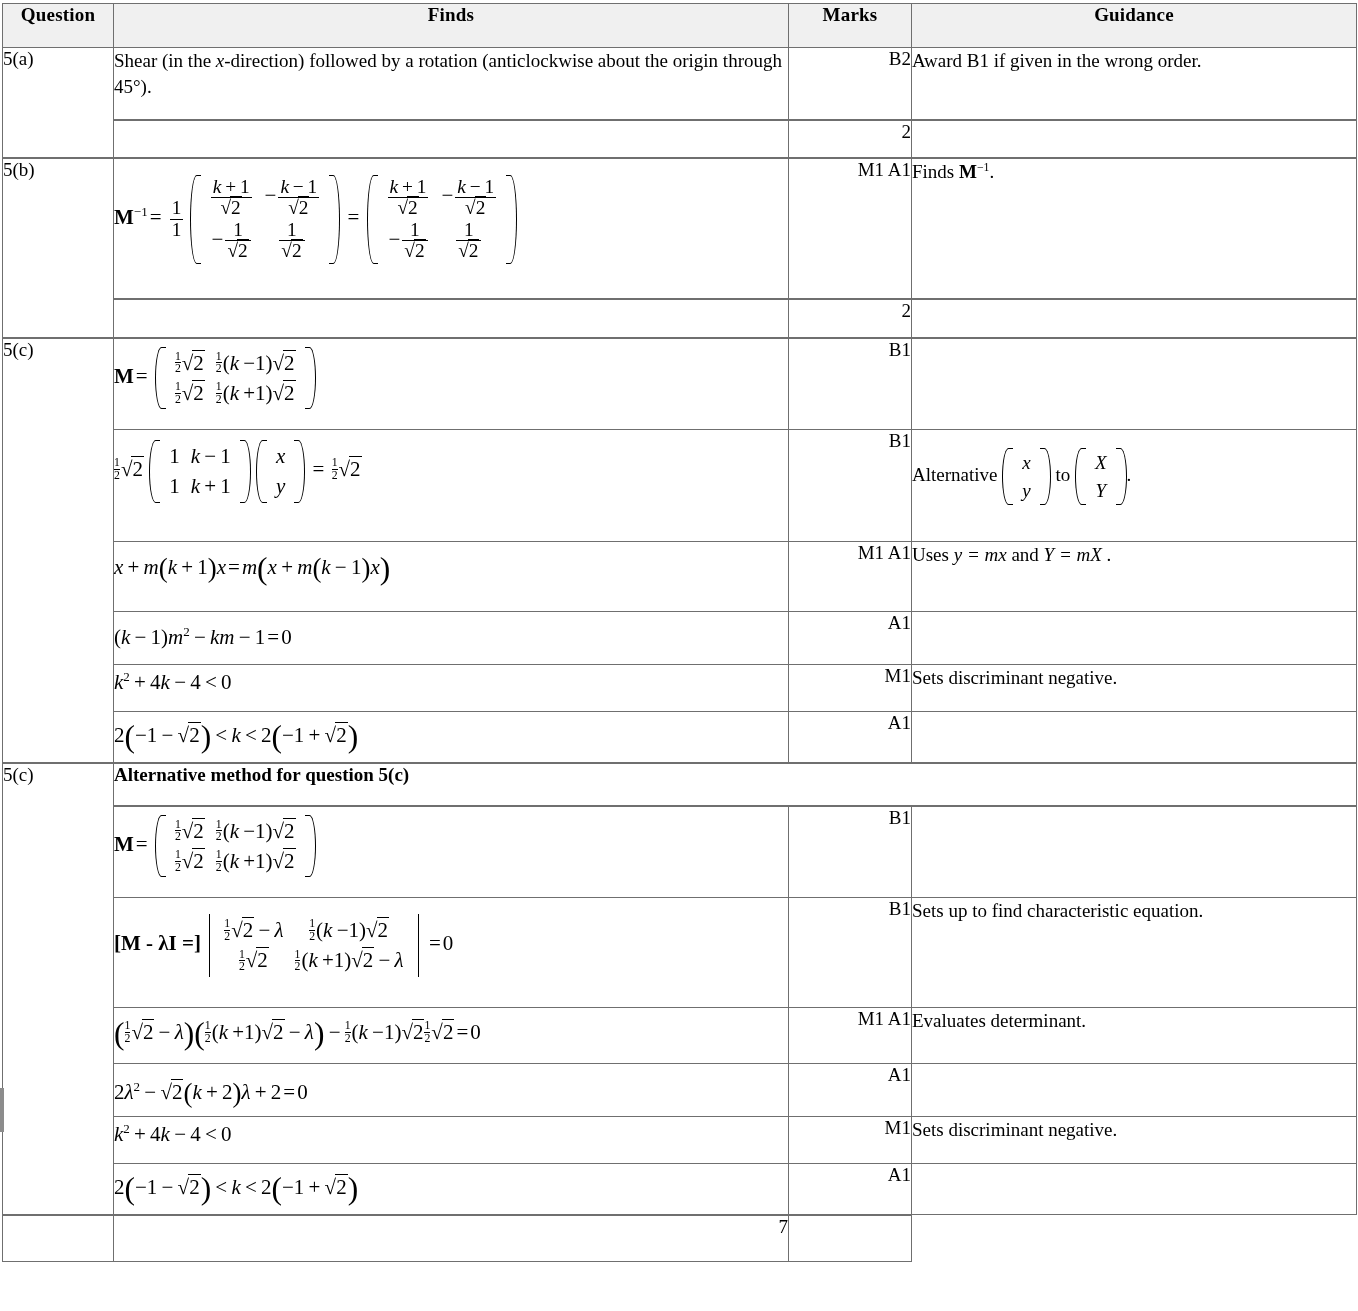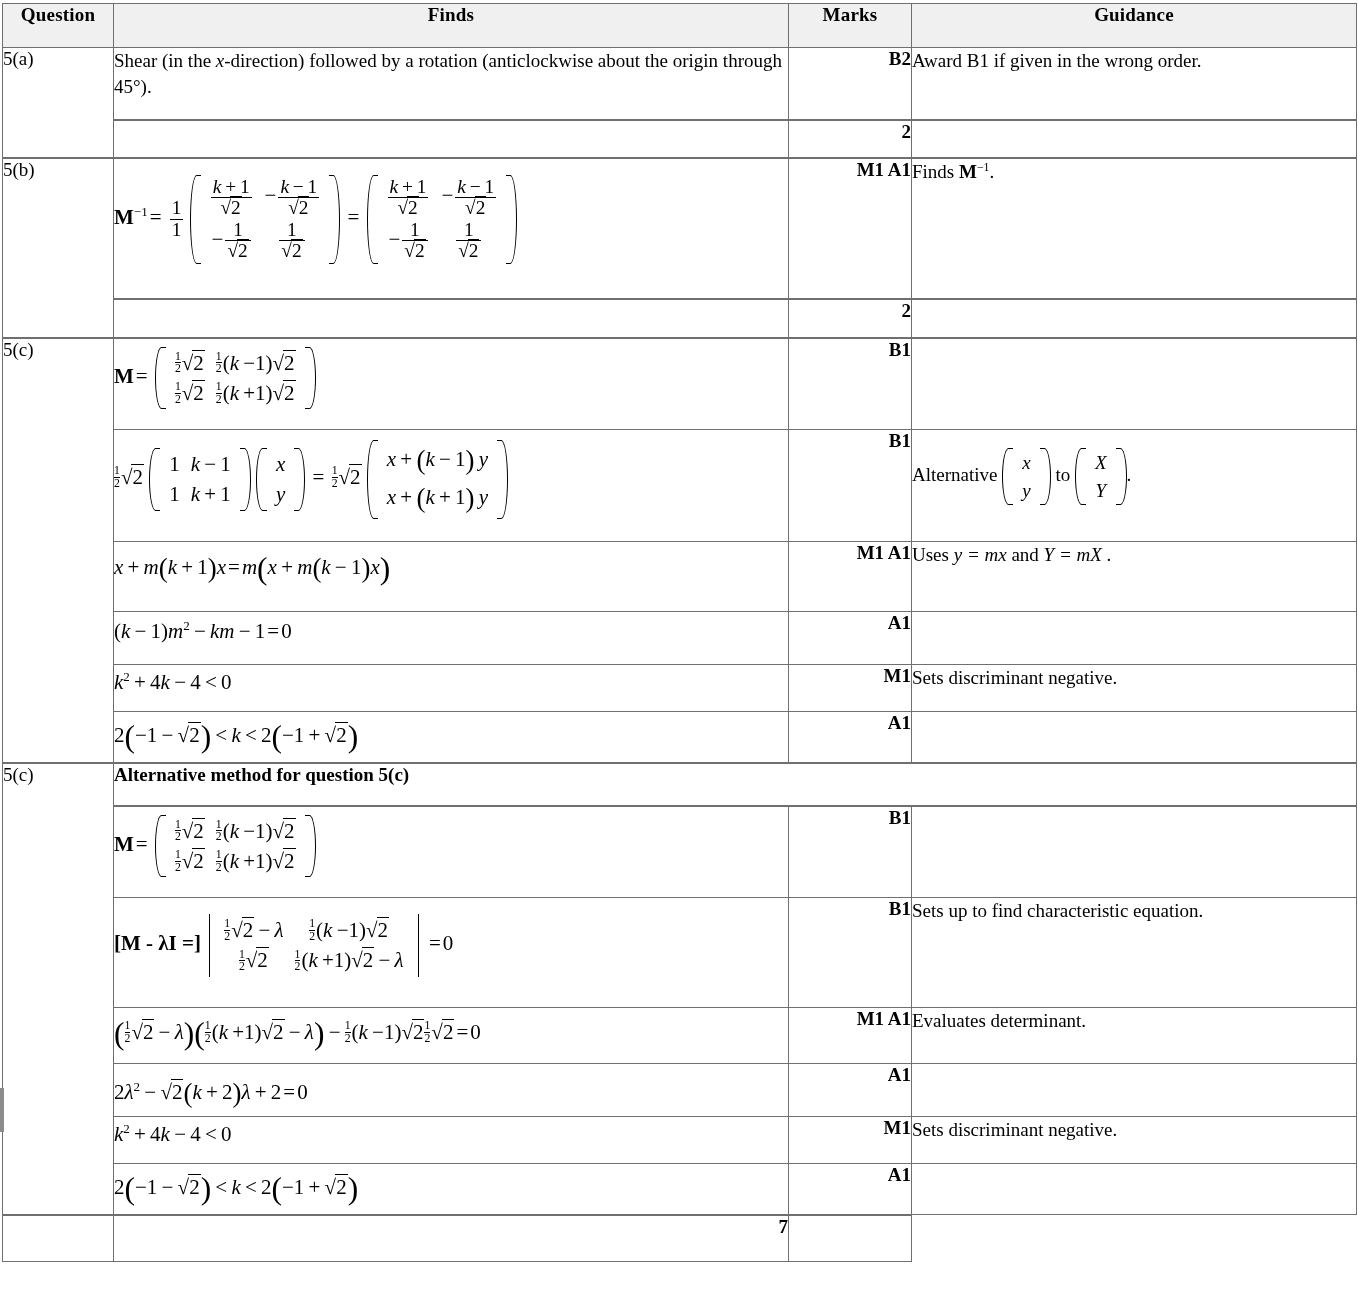--- a/index.html
+++ b/index.html
@@ -50,21 +50,21 @@
     font-size: 19px;
     padding-top: 9px;
   }
   td.ans {
     font-size: 19px;
     padding: 8px 10px 8px 12px;
     line-height: 1.35;
   }
   td.marks {
     text-align: right;
-    font-weight: bold;
+    font-weight: normal;
     font-size: 19px;
     padding: 9px 11px 0 0;
     white-space: nowrap;
   }
   td.guid {
     font-size: 19px;
     padding: 9px 6px 0 9px;
     line-height: 1.35;
     margin-left: 23px;
   }
@@ -319,31 +319,20 @@
                     <tr>
                       <td><span class="mi">x</span></td>
                     </tr>
                 <tr>
                       <td><span class="mi">y</span></td>
                     </tr>
               </tbody></table>
             </span>
             <span class="eq">=</span>
             <span class="sfrac"><span class="num">1</span><span class="den">2</span></span><span class="sqrt"><span class="rad">√</span><span class="rbody">2</span></span>
-            <span class="paren">
-              <table class="mat">
-                <tbody>
-                    <tr>
-                      <td><span class="mi">x</span> + <span class="medp">(</span><span class="mi">k</span> − 1<span class="medp">)</span> <span class="mi">y</span></td>
-                    </tr>
-                <tr>
-                      <td><span class="mi">x</span> + <span class="medp">(</span><span class="mi">k</span> + 1<span class="medp">)</span> <span class="mi">y</span></td>
-                    </tr>
-              </tbody></table>
-            </span>
           </div>
         </td>
         <td class="marks">B1</td>
         <td class="guid">
           <div class="mathsm" style="padding-top:18px;">
             <span>Alternative </span>
             <span class="paren">
               <table class="mat">
                 <tbody>
                     <tr>
@@ -377,21 +366,21 @@
           </div>
         </td>
         <td class="marks">M1 A1</td>
         <td class="guid">
           <span>Uses  </span><span class="mi">y = mx</span><span>  and  </span><span class="mi">Y = mX</span><span> .</span>
         </td>
       </tr>
 
       <tr style="height:53px;">
         <td class="ans">
-          <div class="math" style="margin-top:5px;">
+          <div class="math" style="margin-top:11px;">
             (<span class="mi">k</span> − 1)<span class="mi">m</span><sup class="e">2</sup> − <span class="mi">km</span> − 1<span class="eq">=</span>0
           </div>
         </td>
         <td class="marks">A1</td>
         <td class="guid"></td>
       </tr>
 
       <tr style="height:47px;">
         <td class="ans">
           <div class="math" style="margin-top:3px;">

